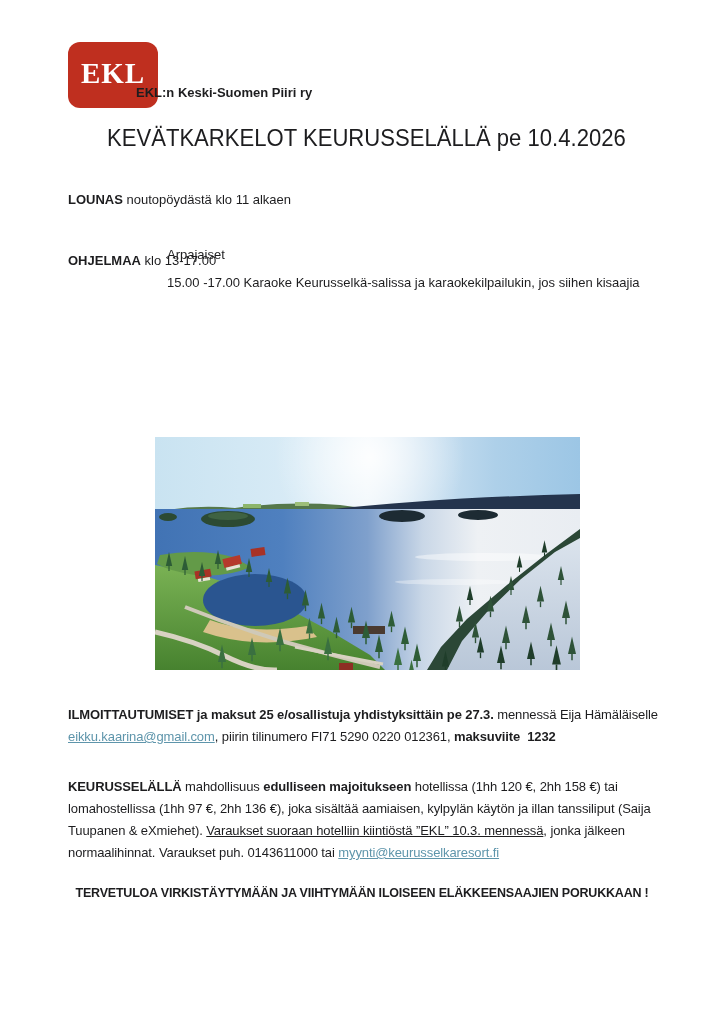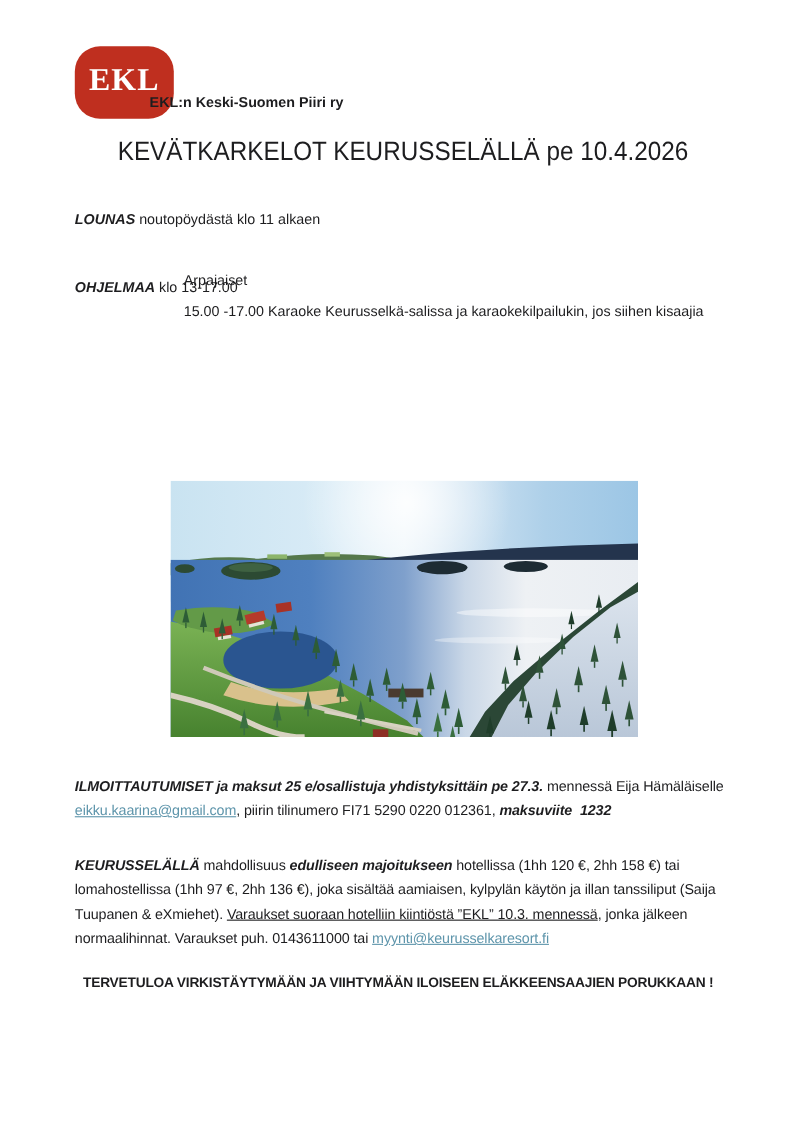--- a/index.html
+++ b/index.html
@@ -4,21 +4,21 @@
 <style>
   html,body{margin:0;padding:0;}
   body{
     width:724px;height:1024px;background:#ffffff;position:relative;
     font-family:"Liberation Sans",sans-serif;color:#1d1d1f;overflow:hidden;
   }
   .abs{position:absolute;}
   
   .logo{
     left:68px;top:42px;width:90px;height:66px;background:#bf2f1f;
-    border-radius:23px;display:flex;align-items:center;justify-content:center;
+    border-radius:12px;display:flex;align-items:center;justify-content:center;
   }
   .logo-text{
     font-family:"Liberation Serif",serif;font-weight:bold;font-size:29px;
     color:#ffffff;letter-spacing:1px;margin-top:-4px;
   }
   .org-name{left:136px;top:85px;font-size:13px;font-weight:bold;white-space:nowrap;}
   .page-title{
     left:107px;top:124px;font-size:24px;white-space:nowrap;
     transform:scaleX(.92);transform-origin:left center;letter-spacing:0;
   }
@@ -28,21 +28,21 @@
   .program{left:138px;top:247px;font-size:13px;}
   .program-row{display:flex;margin-bottom:13px;white-space:nowrap;}
   .program-prefix{display:inline-block;width:29px;flex:0 0 29px;}
   
   .photo{left:155px;top:437px;width:425px;height:233px;}
   .photo svg{display:block;width:425px;height:233px;}
   
   .para{font-size:13px;line-height:22px;letter-spacing:-0.1px;}
   .reg{left:68px;top:704px;width:606px;}
   .acc{left:68px;top:776px;width:606px;}
-  b{font-weight:bold;font-style:italic;}
+  b{font-weight:bold;}
   .u{text-decoration:underline;}
   .pre{white-space:pre-wrap;}
   a.link{color:#5e95ab;text-decoration:underline;cursor:pointer;text-align:center;}
   .footer-line{
     left:68px;top:886px;width:588px;text-align:center;font-weight:bold;
     font-size:12.5px;letter-spacing:-0.2px;white-space:nowrap;
   }
 </style>
 </head>
 <body>

